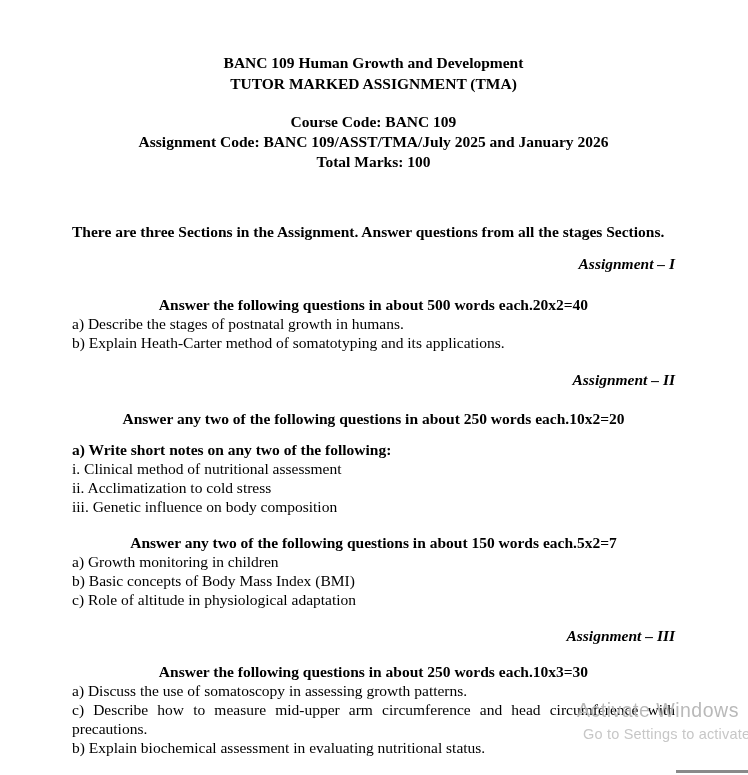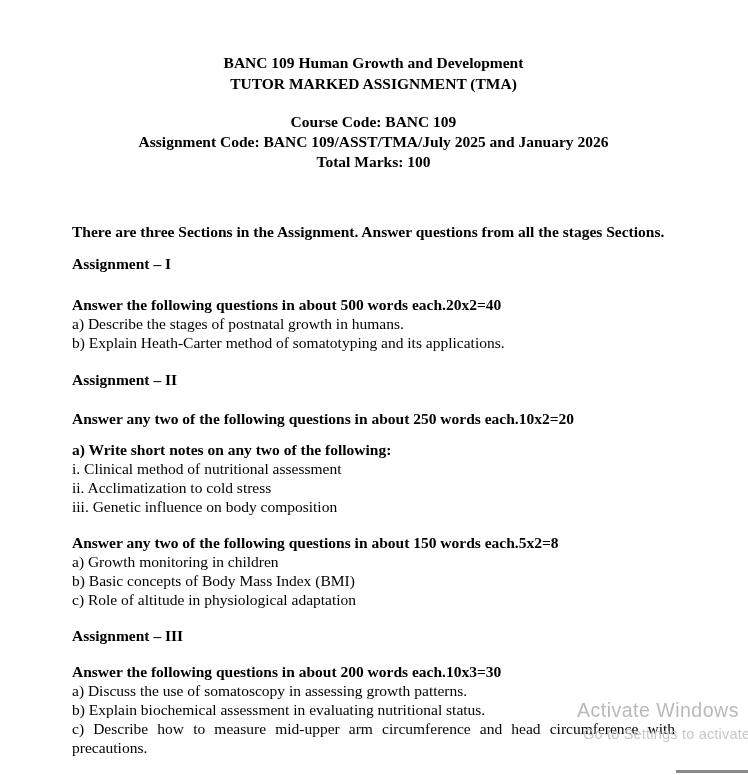--- a/index.html
+++ b/index.html
@@ -30,29 +30,30 @@
     font-weight: bold;
     line-height: 20px;
     margin-top: 18px;
   }
   .intro {
     font-weight: bold;
     text-align: justify;
     margin-top: 50px;
   }
   .section-heading {
-    text-align: left;
+    text-align: right;
     font-weight: bold;
+    font-style: italic;
   }
   .h1 { margin-top: 13px; }
   .h2 { margin-top: 18px; }
   .h3 { margin-top: 17px; }
   .instr-row {
     display: flex;
-    justify-content: flex-start;
+    justify-content: center;
     font-weight: bold;
   }
   .mt22 { margin-top: 22px; }
   .mt20 { margin-top: 20px; }
   .mt17 { margin-top: 17px; }
   .mt12 { margin-top: 12px; }
   .item { text-align: left; }
   .justify { text-align: justify; }
   .bold { font-weight: bold; }
   .watermark {
@@ -113,34 +114,34 @@
   <div class="instr-row mt20">
     <span>Answer any two of the following questions in about 250 words each.</span>
     <span>10x2=20</span>
   </div>
   <div class="item bold mt12">a) Write short notes on any two of the following:</div>
   <div class="item">i. Clinical method of nutritional assessment</div>
   <div class="item">ii. Acclimatization to cold stress</div>
   <div class="item">iii. Genetic influence on body composition</div>
   <div class="instr-row mt17">
     <span>Answer any two of the following questions in about 150 words each.</span>
-    <span>5x2=8</span>
+    <span>5x2=7</span>
   </div>
   <div class="item">a) Growth monitoring in children</div>
   <div class="item">b) Basic concepts of Body Mass Index (BMI)</div>
   <div class="item">c) Role of altitude in physiological adaptation</div>
 
   <div class="section-heading h3">Assignment – III</div>
   <div class="instr-row mt17">
-    <span>Answer the following questions in about 200 words each.</span>
+    <span>Answer the following questions in about 250 words each.</span>
     <span>10x3=30</span>
   </div>
   <div class="item">a) Discuss the use of somatoscopy in assessing growth patterns.</div>
+  <div class="item justify">c) Describe how to measure mid-upper arm circumference and head circumference with precautions.</div>
   <div class="item">b) Explain biochemical assessment in evaluating nutritional status.</div>
-  <div class="item justify">c) Describe how to measure mid-upper arm circumference and head circumference with precautions.</div>
 
 </div>
 
 <div class="watermark">
   <div class="wm-title" style="color: rgb(185, 185, 185);">Activate Windows</div>
   <div class="wm-subtitle" style="color: rgb(199, 199, 199);">Go to Settings to activate</div>
 </div>
 
 <div class="scroll-thumb" style="background: rgb(138, 138, 138);"></div>
 

